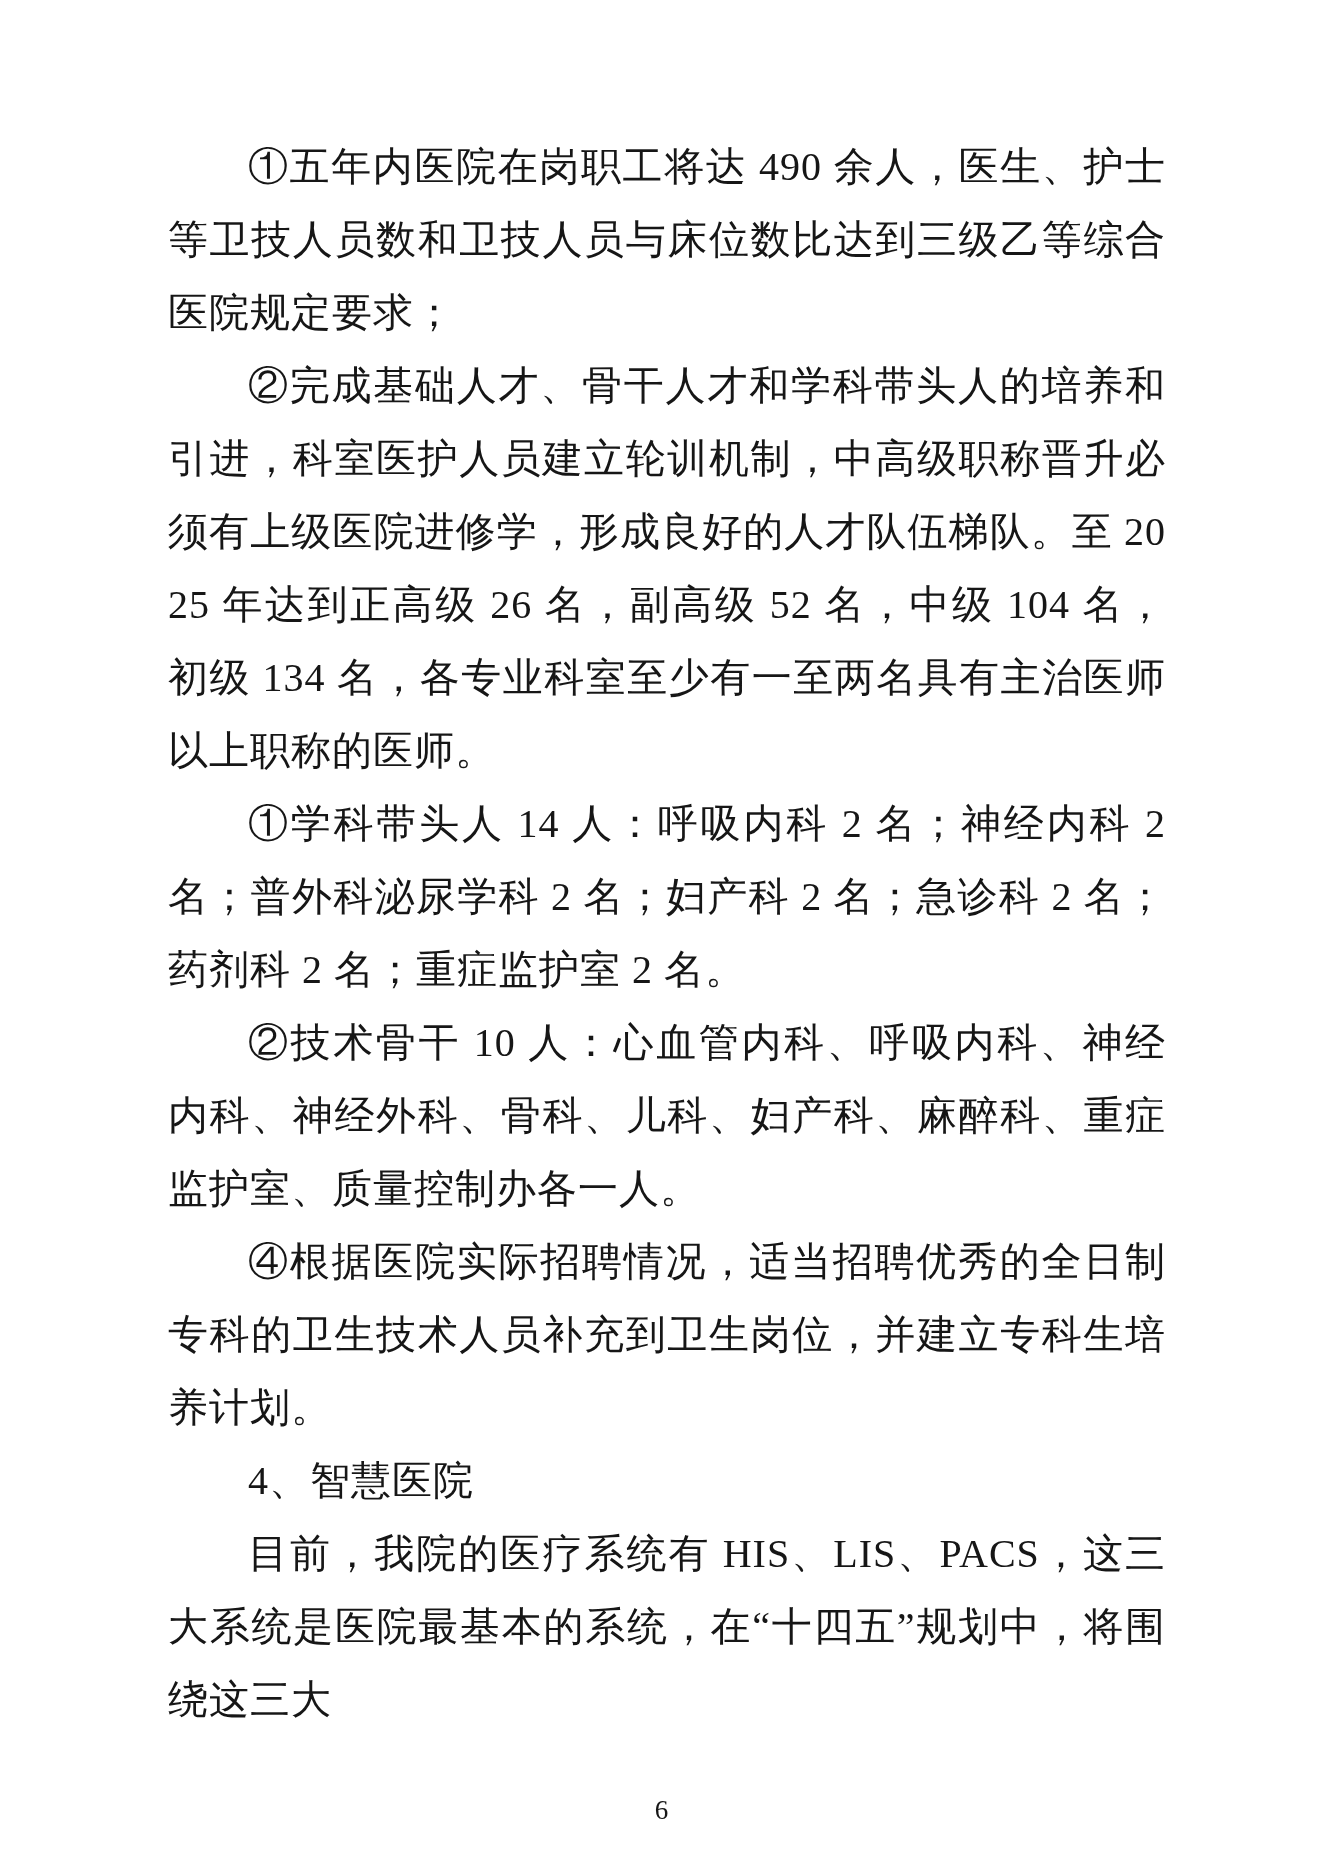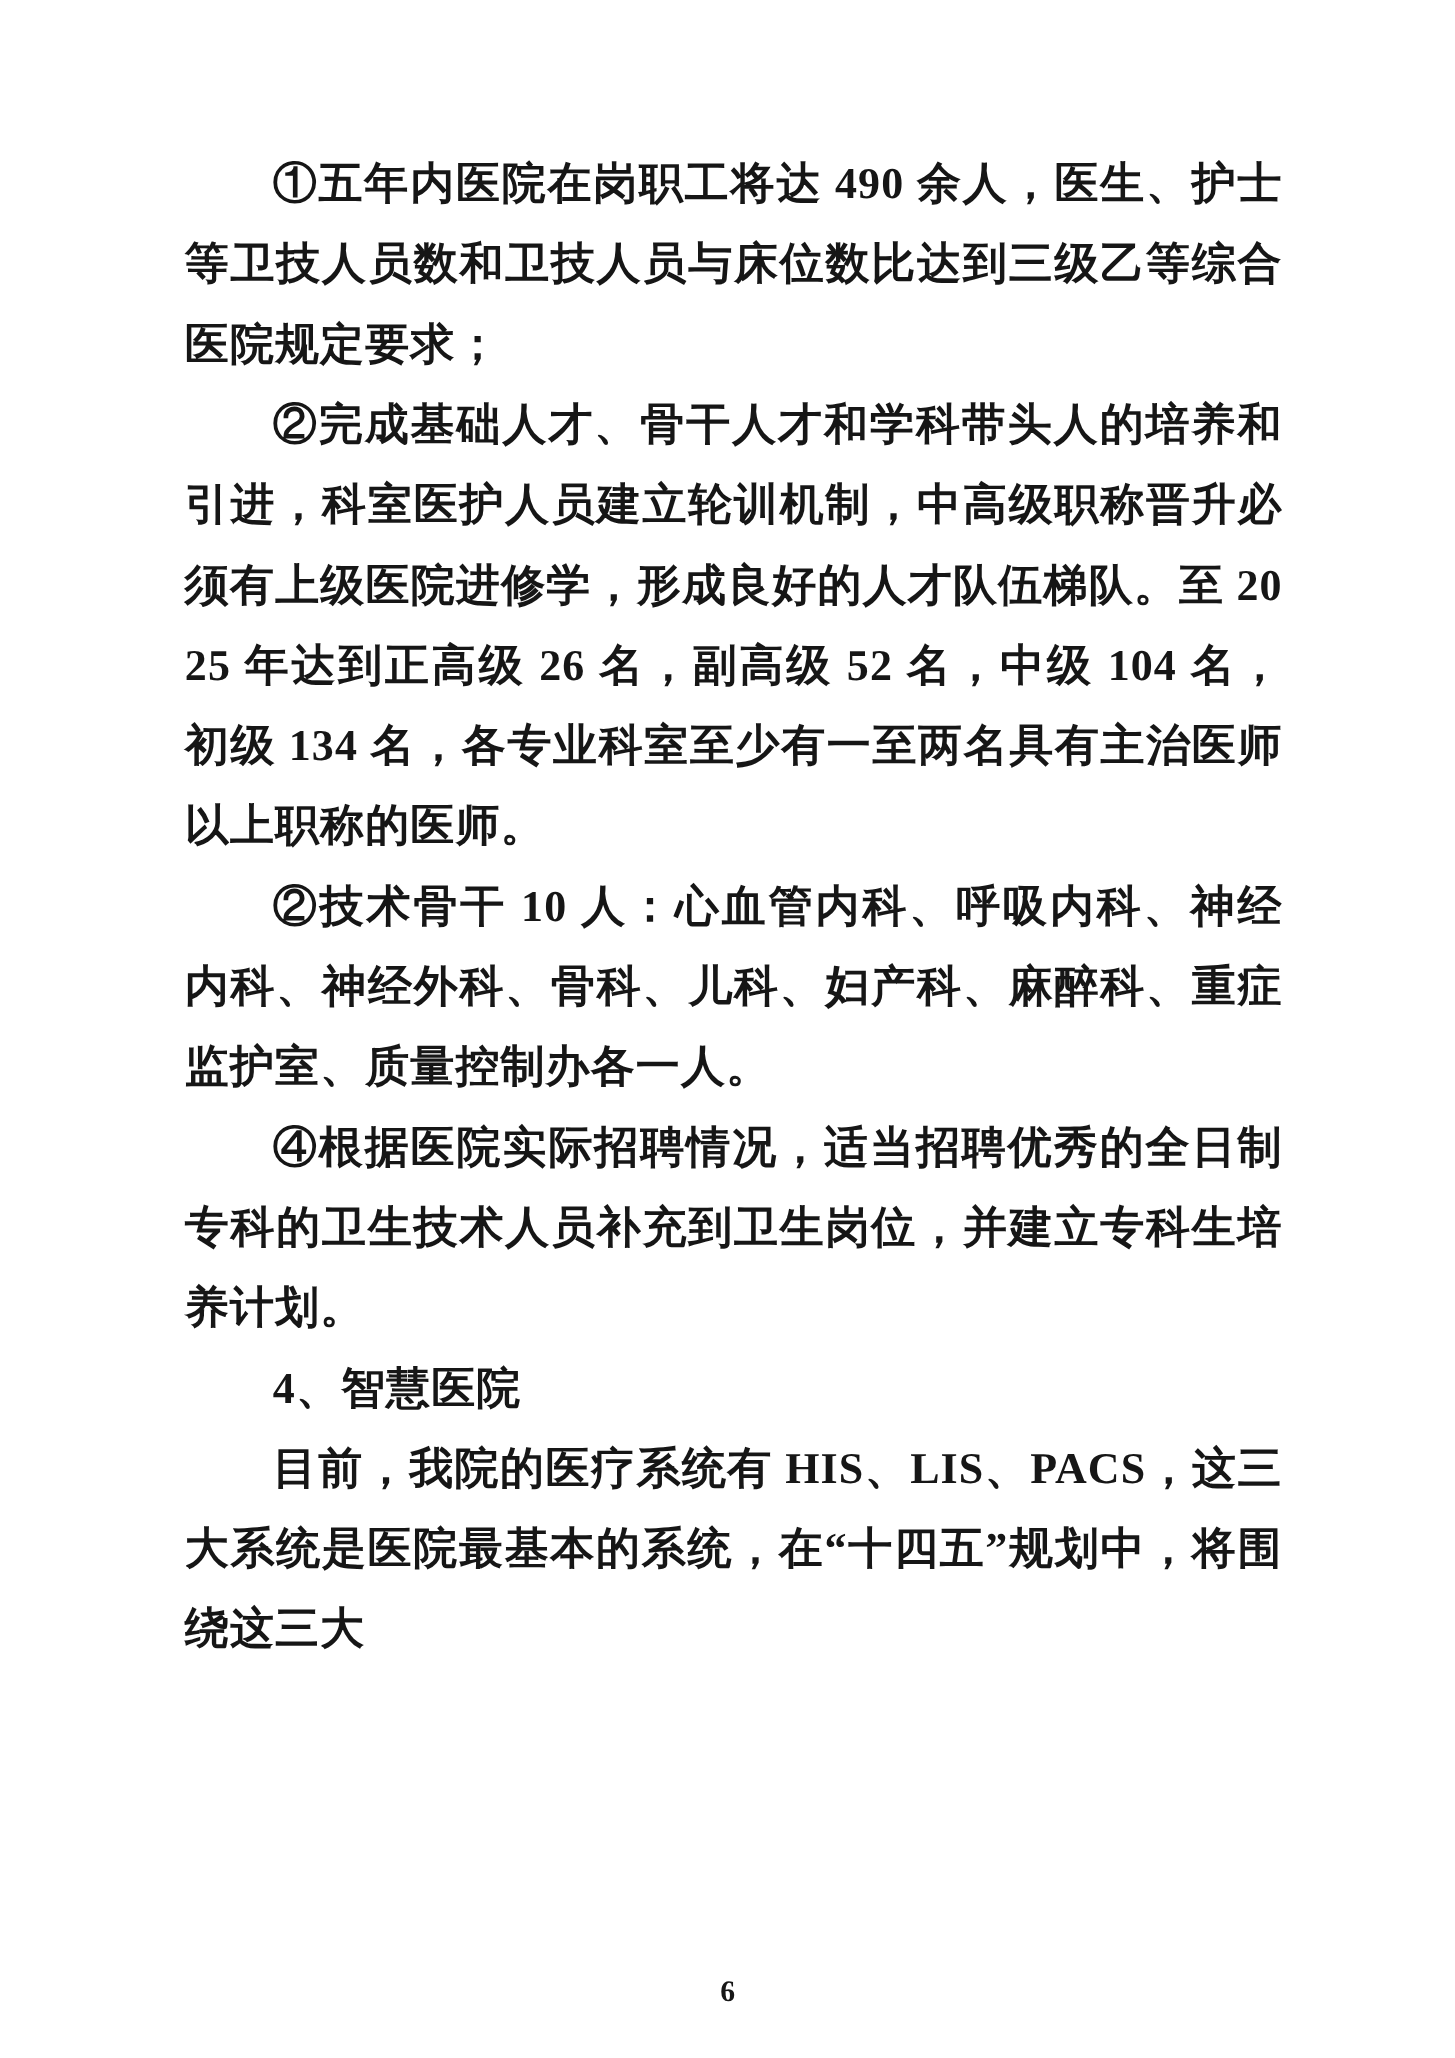--- a/index.html
+++ b/index.html
@@ -11,21 +11,20 @@
     position: relative;
     width: 1323px;
     height: 1871px;
     margin: 0 auto;
     background: #ffffff;
     box-sizing: border-box;
     padding: 130px 157px 0 168px;
     font-family: "Liberation Serif", "DejaVu Serif", serif;
     color: #161616;
     overflow: hidden;
-    font-weight: bold;
   }
   .doc-body p {
     margin: 0;
     padding: 0;
     font-size: 40px;
     line-height: 73px;
     text-indent: 2em;
     text-align: justify;
     letter-spacing: 1px;
     word-break: break-all;
@@ -41,19 +40,20 @@
     color: #161616;
   }
 </style>
 </head>
 <body>
 
 <div class="page">
   <div class="doc-body">
     <p>①五年内医院在岗职工将达 490 余人，医生、护士等卫技人员数和卫技人员与床位数比达到三级乙等综合医院规定要求；</p>
     <p>②完成基础人才、骨干人才和学科带头人的培养和引进，科室医护人员建立轮训机制，中高级职称晋升必须有上级医院进修学，形成良好的人才队伍梯队。至 2025 年达到正高级 26 名，副高级 52 名，中级 104 名，初级 134 名，各专业科室至少有一至两名具有主治医师以上职称的医师。</p>
+    <p>①学科带头人 14 人：呼吸内科 2 名；神经内科 2 名；普外科泌尿学科 2 名；妇产科 2 名；急诊科 2 名；药剂科 2 名；重症监护室 2 名。</p>
     <p>②技术骨干 10 人：心血管内科、呼吸内科、神经内科、神经外科、骨科、儿科、妇产科、麻醉科、重症监护室、质量控制办各一人。</p>
     <p>④根据医院实际招聘情况，适当招聘优秀的全日制专科的卫生技术人员补充到卫生岗位，并建立专科生培养计划。</p>
     <p>4、智慧医院</p>
     <p>目前，我院的医疗系统有 HIS、LIS、PACS，这三大系统是医院最基本的系统，在“十四五”规划中，将围绕这三大</p>
   </div>
   <div class="page-number">6</div>
 </div>
 
 </body></html>

